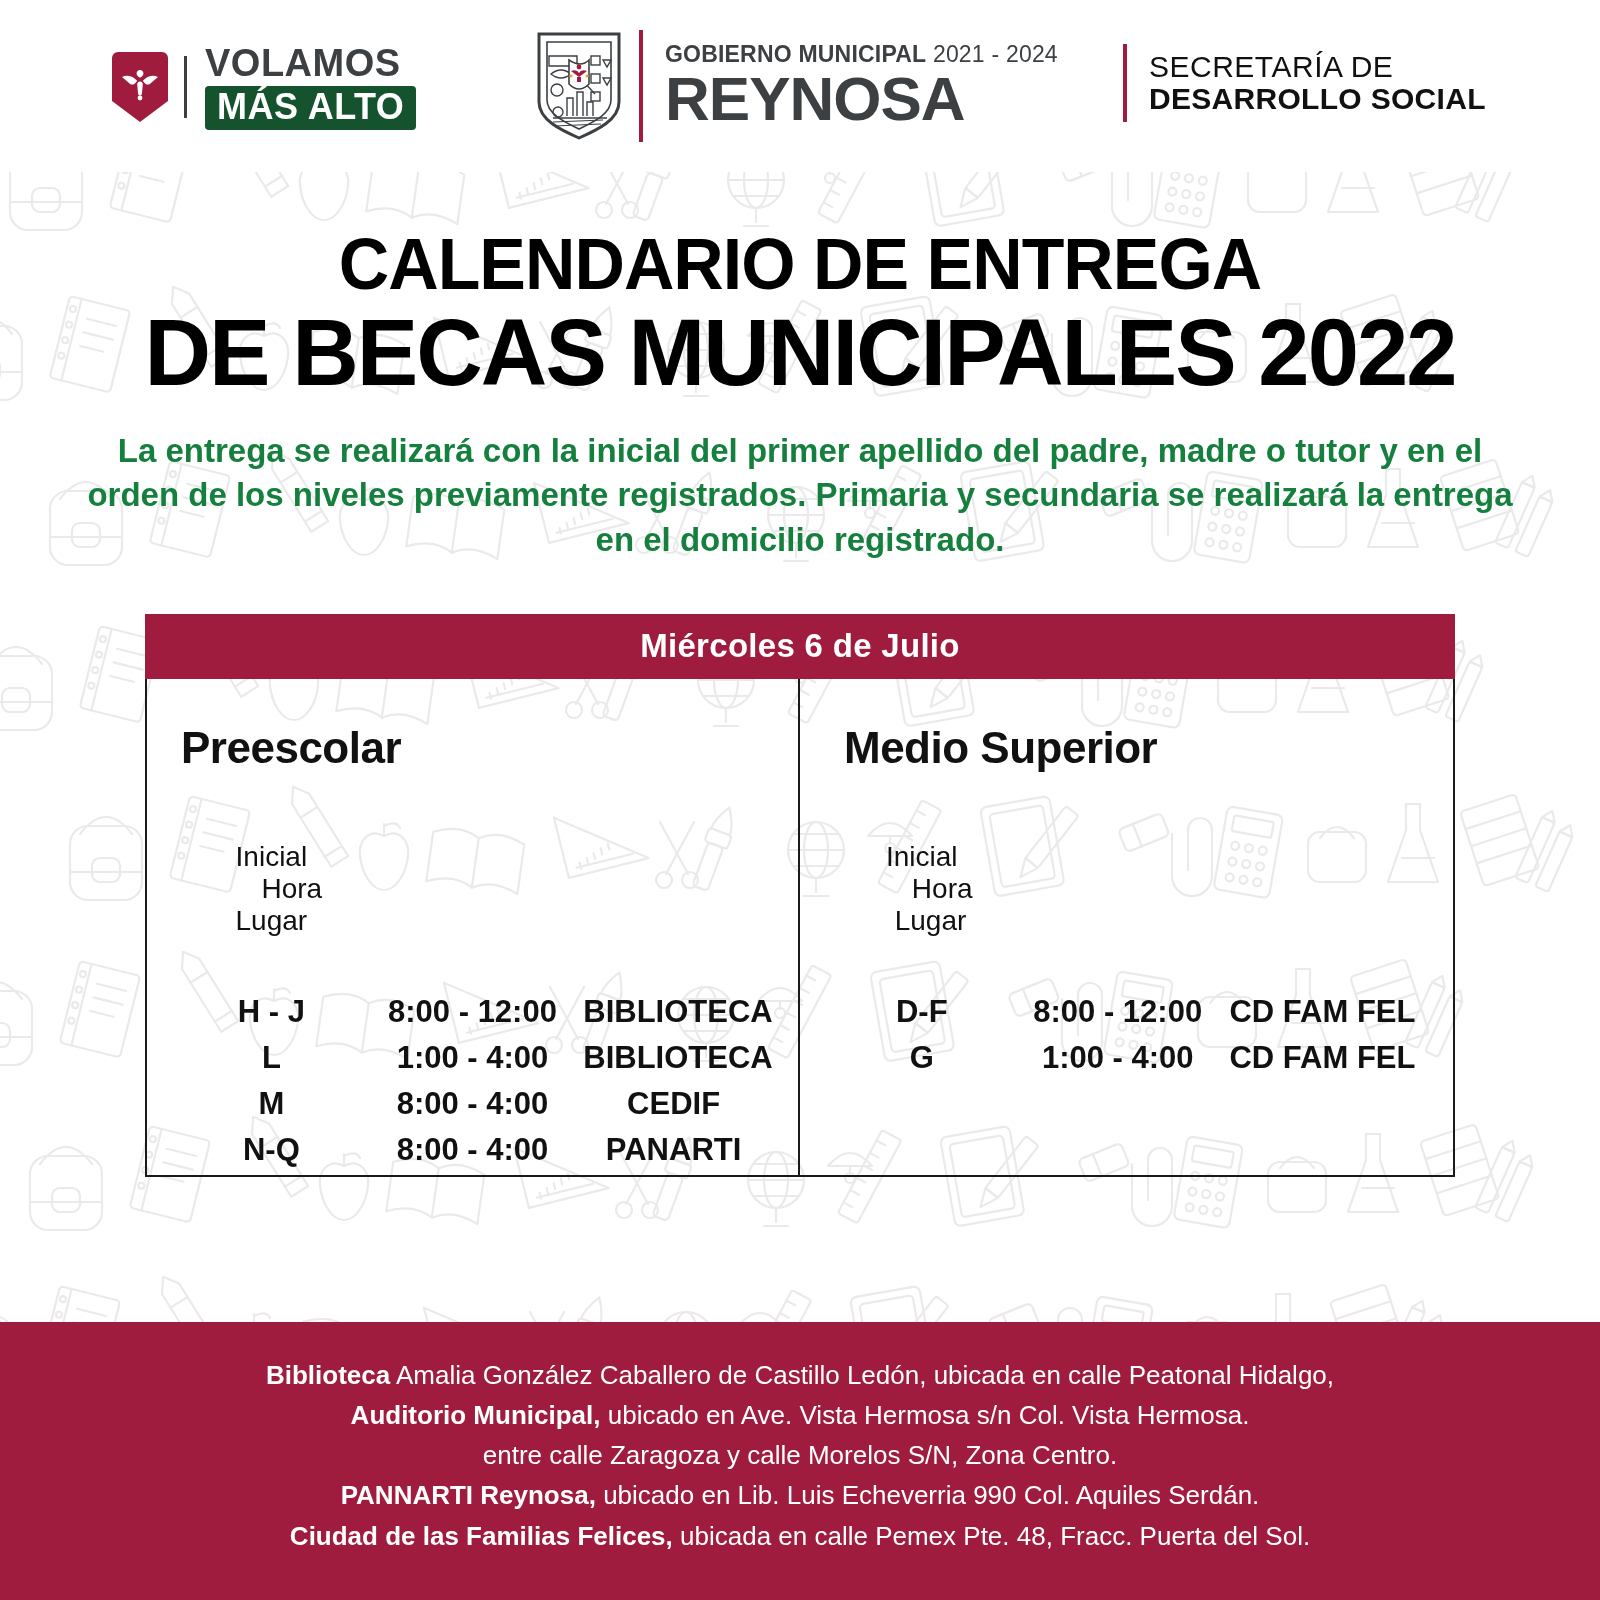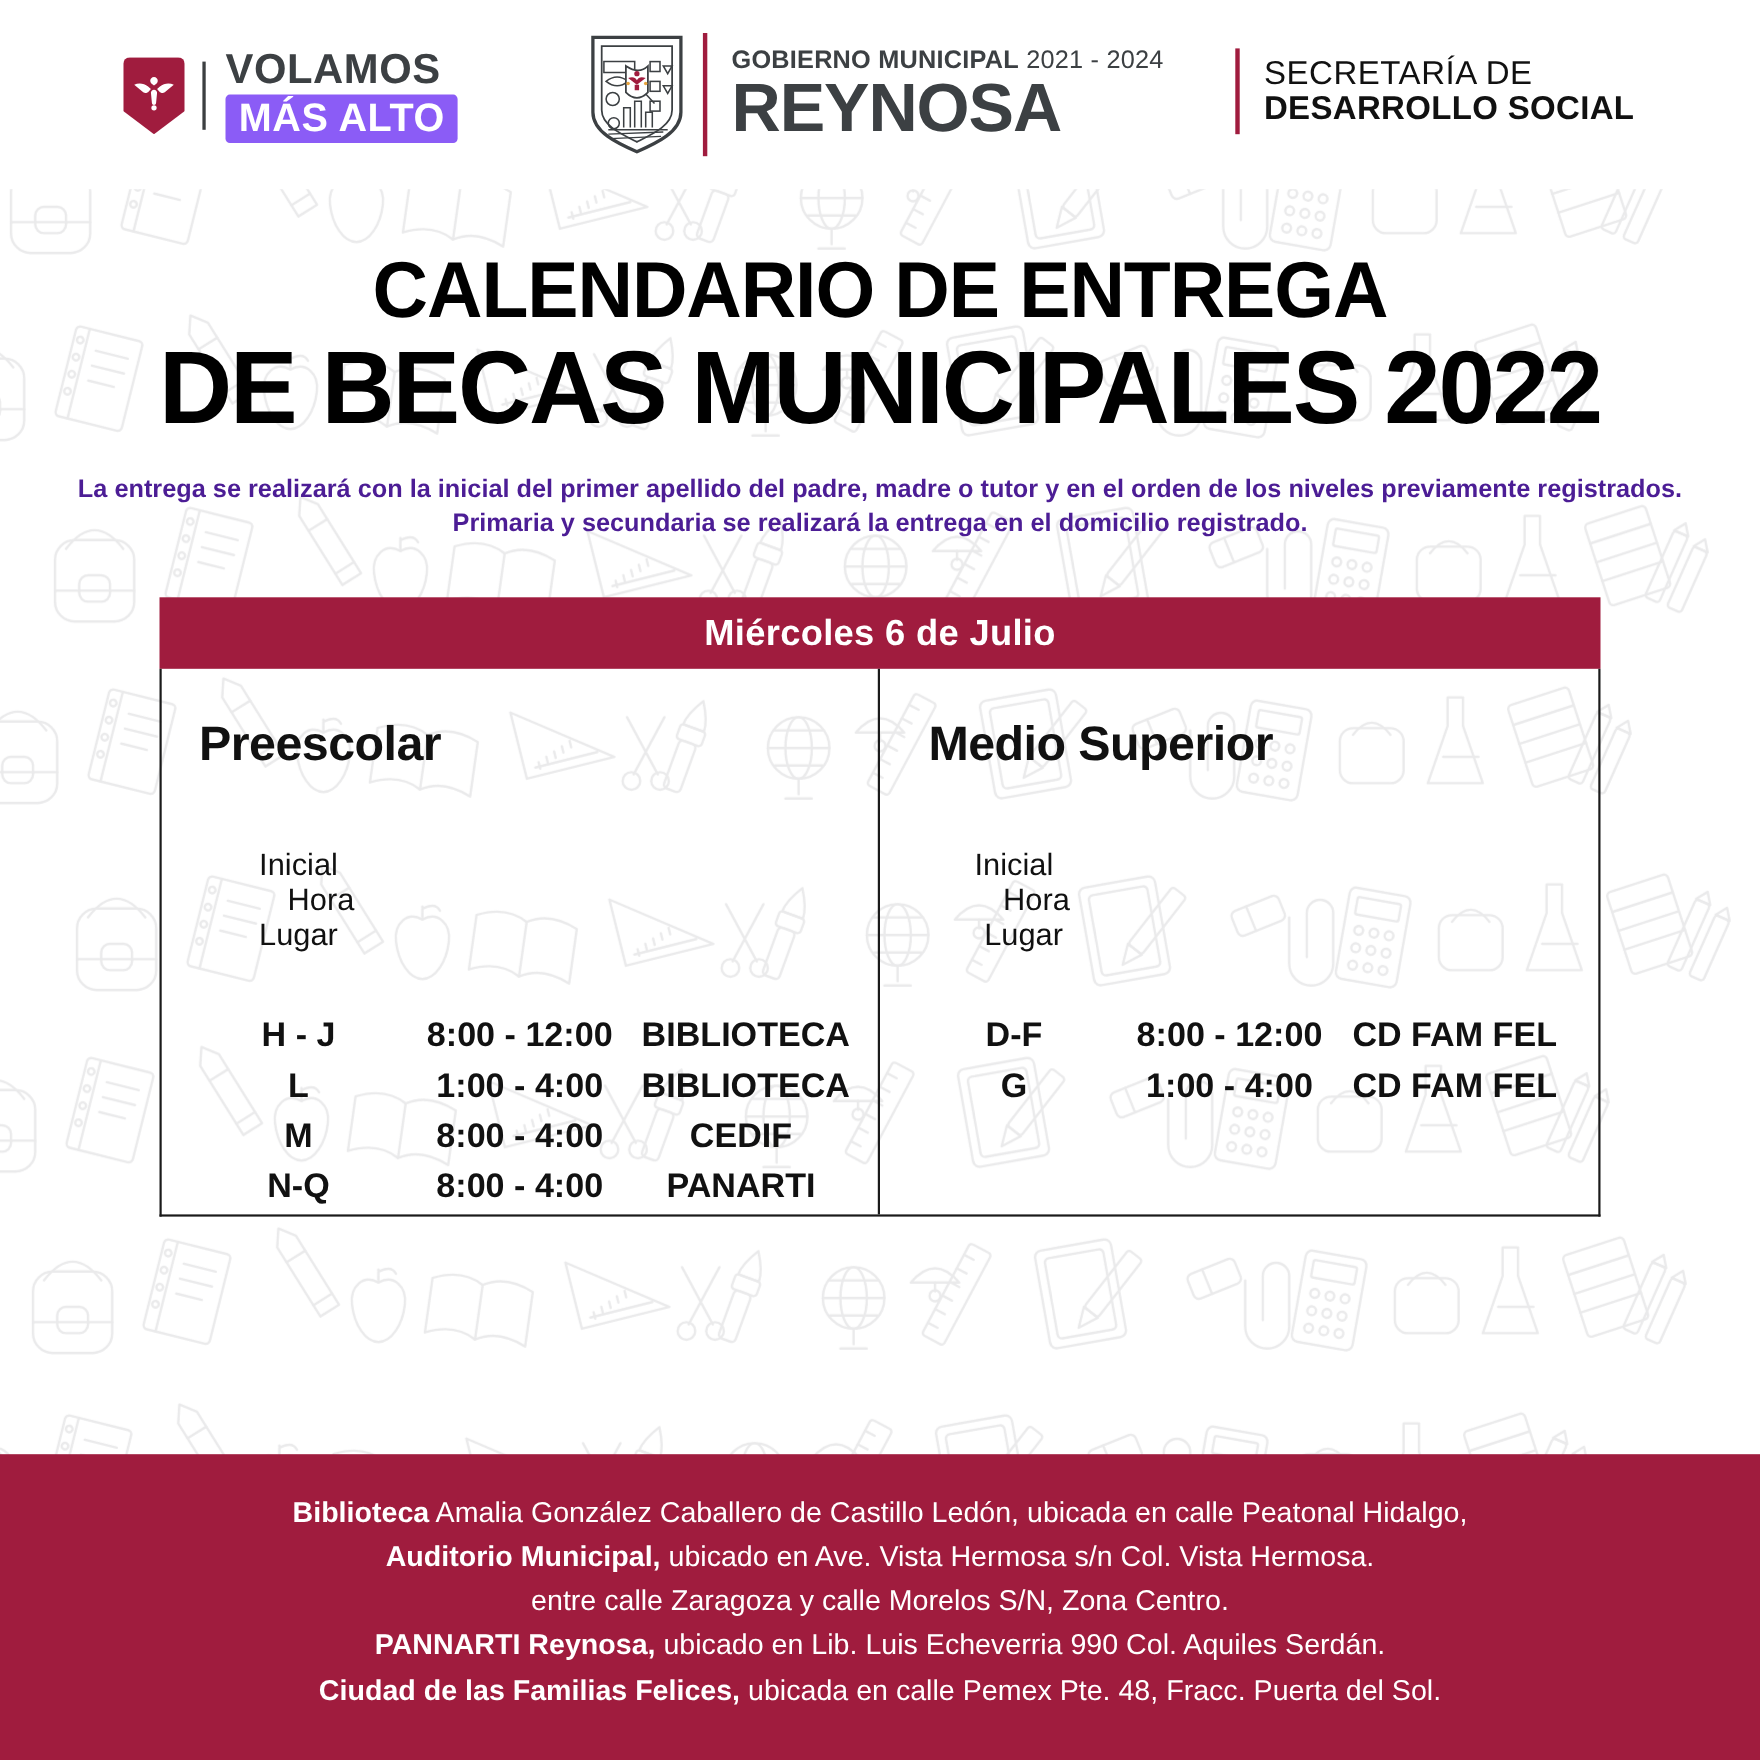--- a/index.html
+++ b/index.html
@@ -41,21 +41,21 @@
     position:relative;
     margin-right:16px;
   }
   .shield svg{ position:absolute; left:9px; top:16px; }
   .vbar{ width:3px; height:62px; background:#3c3f41; margin-right:18px; }
   .volamos-txt{ line-height:1; }
   .volamos-txt .l1{
     font-size:38px; font-weight:bold; color:#3c4043; letter-spacing:0.5px;
   }
   .volamos-txt .l2{
-    margin-top:4px; background:#8b5cf6; color:#fff; font-size:36px; font-weight:bold;
+    margin-top:4px; background:#14532d; color:#fff; font-size:36px; font-weight:bold;
     padding:3px 12px 5px 12px; display:inline-block; border-radius:4px; letter-spacing:0.5px;text-align:center;
   }
 
   
   .logo-reynosa{ position:absolute; left:533px; top:30px; display:flex; align-items:center; }
   .crest{ width:92px; height:112px; margin-right:14px; }
   .redbar{ width:4px; height:112px; background:#a01c3e; margin-right:22px; }
   .reynosa-txt{ line-height:1; }
   .reynosa-txt .l1{ font-size:23px; color:#3c4043; letter-spacing:0.2px; white-space:nowrap; }
   .reynosa-txt .l1 b{ font-weight:bold; }
@@ -77,22 +77,22 @@
   }
   .title-2{
     font-size:94px; font-weight:bold; color:#000;
     letter-spacing:-2px; line-height:1.05; margin-top:4px; transform:scaleX(0.98);
   }
 
   .subtitle{
     margin:26px auto 0 auto;
     width:1460px;
     text-align:center;
-    color:#4c1d95;
-    font-size:23px;
+    color:#15803d;
+    font-size:33px;
     font-weight:bold;
     line-height:1.35;
   }
 
   
   .table-wrap{
     position:relative;
     margin:52px auto 0 auto;
     width:1310px;
   }

